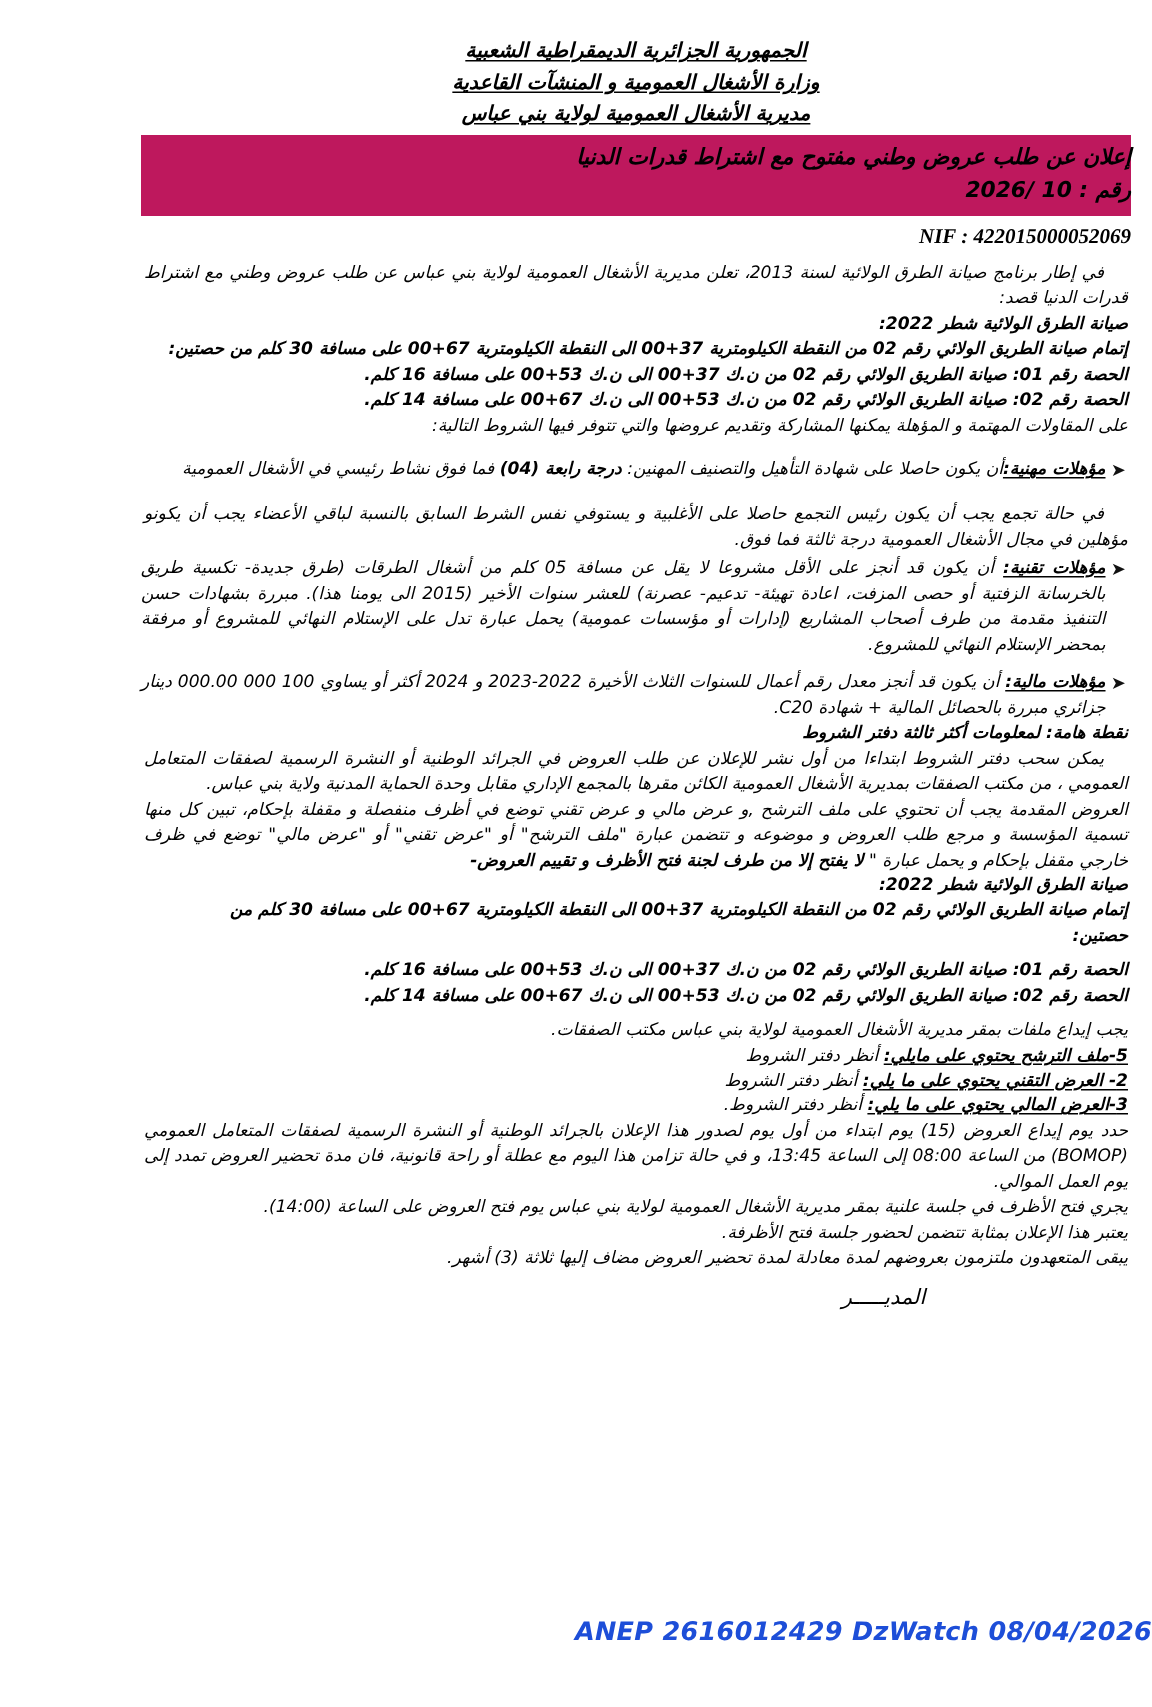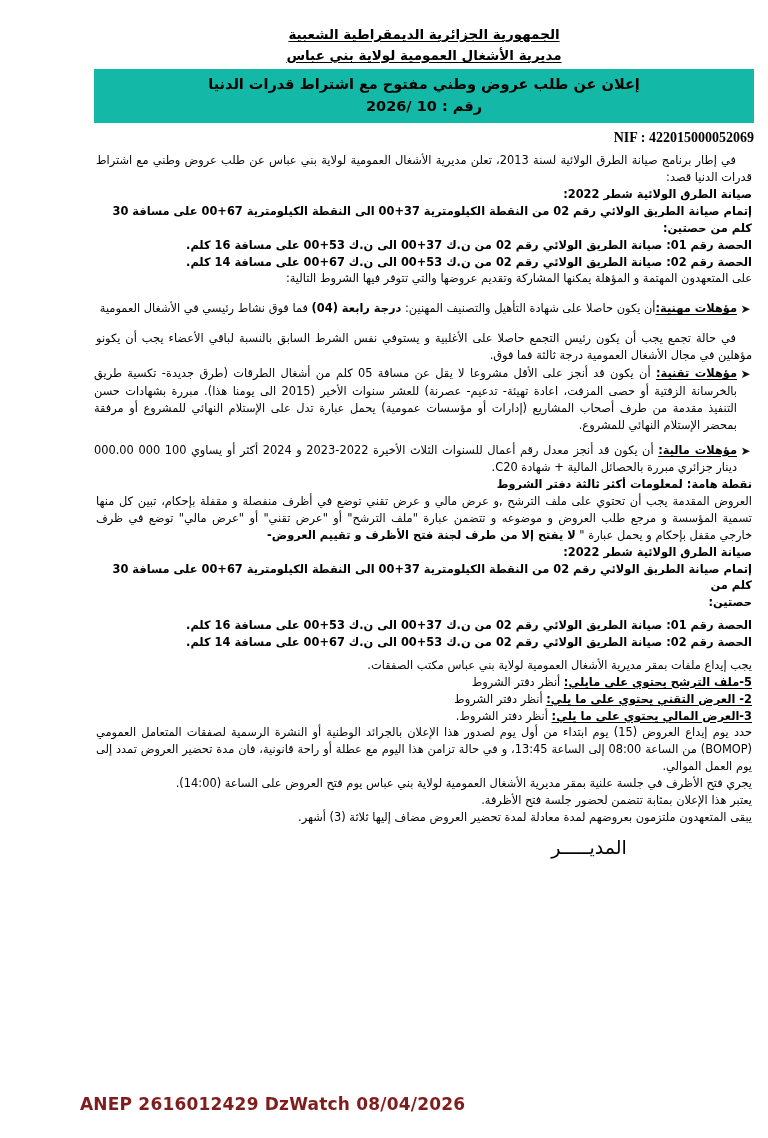--- a/index.html
+++ b/index.html
@@ -15,20 +15,21 @@
     font-family: "DejaVu Sans", "Liberation Sans", sans-serif;
     color: #000000;
     overflow: hidden;
   }
   .page {
     width: 688px;
     height: 1138px;
     position: relative;
     box-sizing: border-box;
     padding: 0;
+    font-style: italic;
   }
   .content {
     padding: 24px 14px 0 14px;
     box-sizing: border-box;
   }
 
   
   .hdr-line {
     text-align: center;
     font-weight: bold;
@@ -36,24 +37,24 @@
     line-height: 1.55;
     direction: rtl;
   }
   .hdr-line span.u {
     text-decoration: underline;
     text-underline-offset: 2px;
   }
 
   
   .title-band {
-    background: #14b8a6;
+    background: #be185d;
     margin-top: 3px;
     padding: 5px 0 6px 0;
-    text-align: center;
+    text-align: right;
     direction: rtl;
   }
   .title-band .t1 {
     font-weight: bold;
     font-size: 14.5px;
     line-height: 1.5;
   }
   .title-band .t2 {
     font-weight: bold;
     font-size: 14.5px;
@@ -110,73 +111,76 @@
     font-size: 11.4px;
     line-height: 1.5;
   }
   .gap-sm { height: 6px; }
   .gap-md { height: 11px; }
 
   
   .signature {
     direction: rtl;
     text-align: center;
-    font-size: 19px;
+    font-size: 14px;
     margin-top: 10px;
     padding-right: 0;
     width: 330px;
     margin-right: 0;
     margin-left: auto;
   }
 
   
   .footer {
     position: absolute;
     left: 0;
     right: 0;
-    bottom: 24px;
-    text-align: left;
+    bottom: 40px;
+    text-align: right;
     direction: ltr;
-    color: #7f1d1d;
+    color: #1d4ed8;
     font-weight: bold;
     font-size: 17px;
     font-family: "DejaVu Sans", "Liberation Sans", sans-serif;
     letter-spacing: 0.2px;
   }
 </style>
 </head>
 <body>
 
 <div class="page">
   <div class="content">
 
     <div>
       <div class="hdr-line">
         <span class="u">الجمهورية الجزائرية الديمقراطية الشعبية</span>
+      </div>
+      <div class="hdr-line">
+        <span class="u">وزارة الأشغال العمومية و المنشآت القاعدية</span>
       </div>
       <div class="hdr-line">
         <span class="u">مديرية الأشغال العمومية لولاية بني عباس</span>
       </div>
     </div>
 
     <div class="title-band">
       <div class="t1">إعلان عن طلب عروض وطني مفتوح مع اشتراط قدرات الدنيا</div>
       <div class="t2">رقم : 10 /2026</div>
     </div>
 
     <div class="nif">NIF : 422015000052069</div>
 
     <div class="gap-sm"></div>
 
     <p class="para indent"><span>في إطار برنامج صيانة الطرق الولائية لسنة 2013، تعلن مديرية الأشغال العمومية لولاية بني عباس عن طلب عروض وطني مع اشتراط قدرات الدنيا قصد:</span></p>
     <p class="para center b">صيانة الطرق الولائية شطر 2022:</p>
     <p class="para center b">إتمام صيانة الطريق الولائي رقم 02 من النقطة الكيلومترية 37+00 الى النقطة الكيلومترية 67+00 على مسافة 30 كلم  من حصتين:</p>
     <p class="para center b">الحصة رقم 01: صيانة الطريق الولائي رقم 02 من ن.ك 37+00 الى ن.ك 53+00 على مسافة 16 كلم.</p>
     <p class="para center b">الحصة رقم 02: صيانة الطريق الولائي رقم 02 من ن.ك 53+00 الى ن.ك 67+00 على مسافة 14 كلم.</p>
-    <p class="para center">على المتعهدون المهتمة و المؤهلة يمكنها المشاركة وتقديم عروضها والتي تتوفر فيها الشروط التالية:</p>
+    <p class="para center">على المقاولات المهتمة و المؤهلة يمكنها المشاركة وتقديم عروضها والتي تتوفر فيها الشروط التالية:</p>
 
     <div class="gap-md"></div>
 
     <div class="bullet-row">
       <div class="bullet-mark">➤</div>
       <div class="bullet-body">
         <span class="bu">مؤهلات مهنية:</span><span>أن يكون حاصلا على شهادة التأهيل والتصنيف المهنين: </span><span class="b">درجة رابعة (04)</span><span> فما فوق نشاط رئيسي في الأشغال العمومية</span>
       </div>
     </div>
 
@@ -197,20 +201,21 @@
     <div class="bullet-row">
       <div class="bullet-mark">➤</div>
       <div class="bullet-body">
         <span class="bu">مؤهلات مالية:</span>
         <span>أن يكون قد أنجز معدل رقم أعمال للسنوات الثلاث الأخيرة 2022-2023 و 2024 أكثر أو يساوي 100 000 000.00 دينار جزائري مبررة بالحصائل المالية + شهادة C20.</span>
       </div>
     </div>
 
     <p class="para center"><span class="b">نقطة هامة:</span><span class="b"> لمعلومات أكثر ثالثة دفتر الشروط</span></p>
 
+    <p class="para indent">يمكن سحب دفتر الشروط ابتداءا من أول نشر للإعلان عن طلب العروض في الجرائد الوطنية أو النشرة الرسمية لصفقات المتعامل العمومي ، من مكتب الصفقات بمديرية الأشغال العمومية الكائن مقرها بالمجمع الإداري مقابل وحدة الحماية المدنية ولاية بني عباس.</p>
     <p class="para"><span>العروض المقدمة يجب أن تحتوي على ملف الترشح ,و عرض مالي و عرض تقني توضع في أظرف منفصلة و مقفلة بإحكام، تبين كل منها تسمية المؤسسة و مرجع طلب العروض و موضوعه و تتضمن عبارة "ملف الترشح" أو "عرض تقني" أو "عرض مالي" توضع في ظرف خارجي مقفل بإحكام و يحمل عبارة " </span><span class="b">لا يفتح إلا من طرف لجنة فتح الأظرف و تقييم العروض-</span></p>
 
     <p class="para center b">صيانة الطرق الولائية شطر 2022:</p>
     <p class="para center b">إتمام صيانة الطريق الولائي رقم 02 من النقطة الكيلومترية 37+00 الى النقطة الكيلومترية 67+00 على مسافة 30 كلم  من</p>
     <p class="para center b">حصتين:</p>
 
     <div class="gap-sm"></div>
 
     <p class="para center b">الحصة رقم 01: صيانة الطريق الولائي رقم 02 من ن.ك 37+00 الى ن.ك 53+00 على مسافة 16 كلم.</p>
     <p class="para center b">الحصة رقم 02: صيانة الطريق الولائي رقم 02 من ن.ك 53+00 الى ن.ك 67+00 على مسافة 14 كلم.</p>

